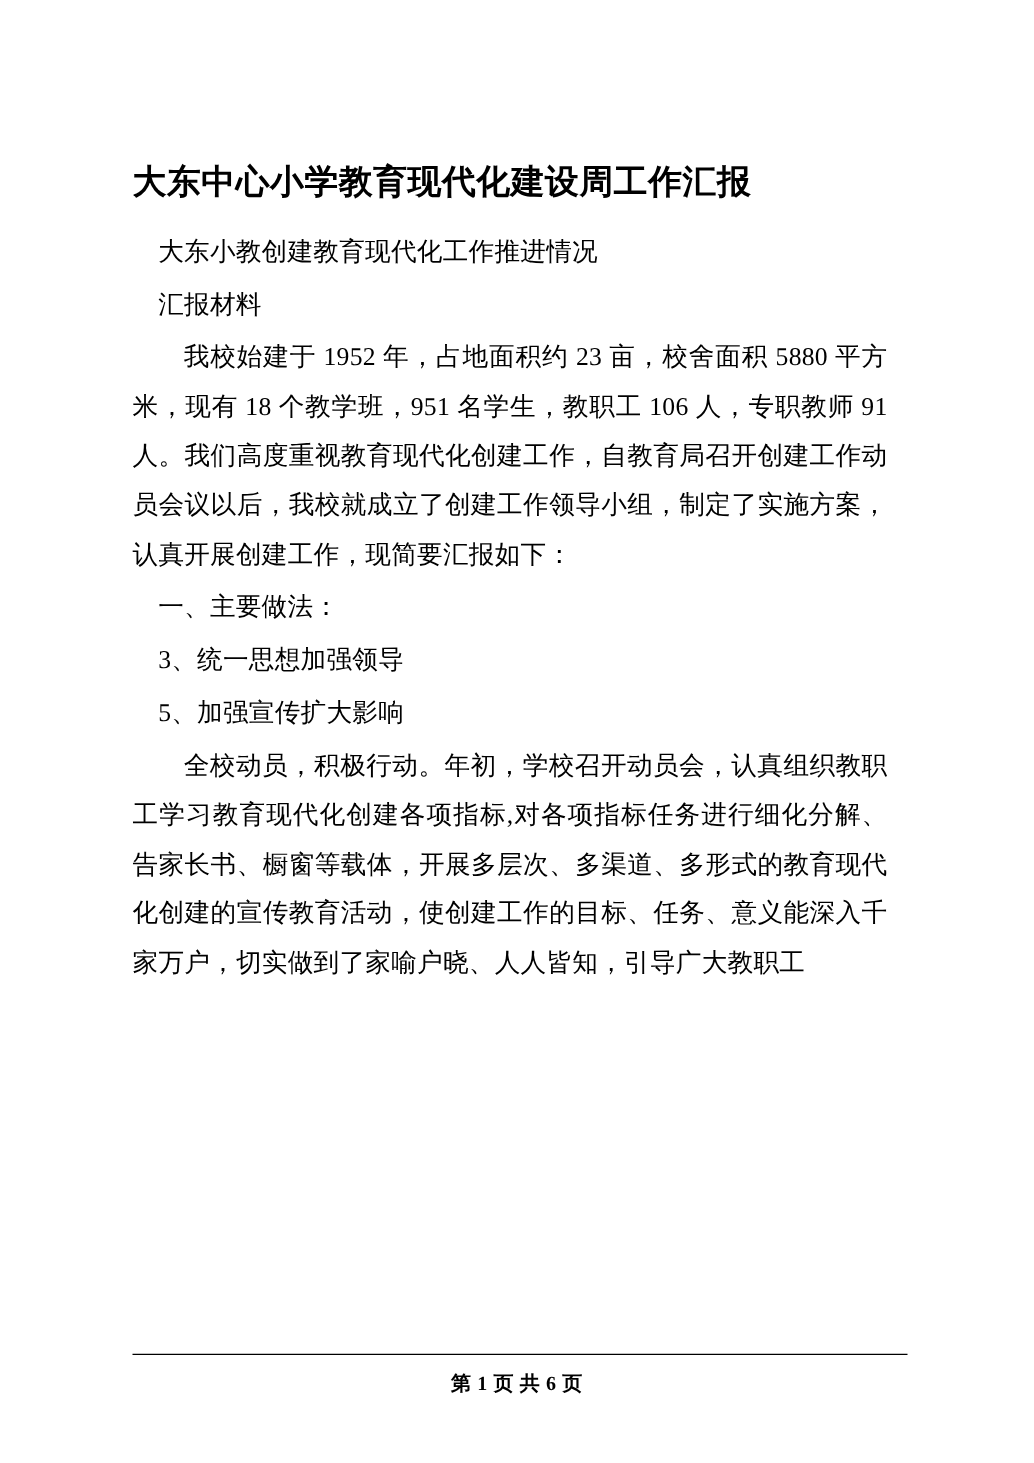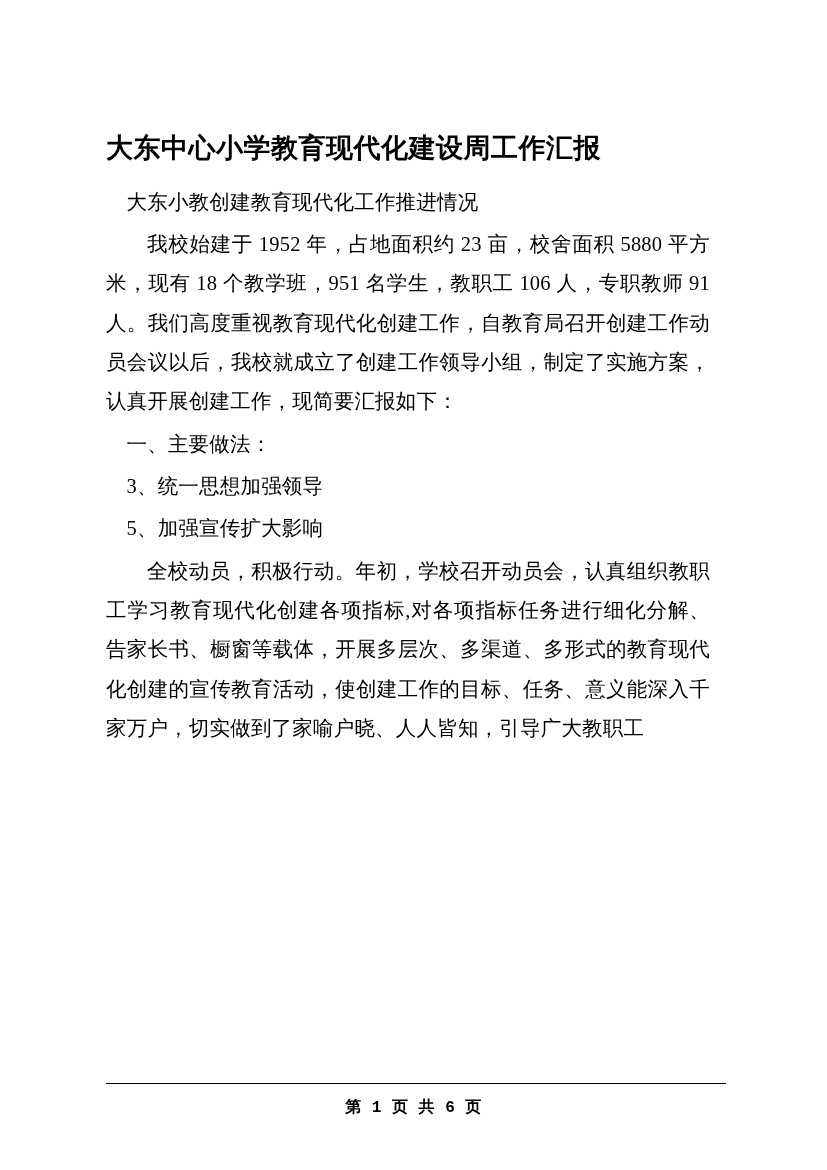--- a/index.html
+++ b/index.html
@@ -16,21 +16,21 @@
     font-family: "Liberation Serif", "DejaVu Serif", serif;
     overflow: hidden;
   }
   .content {
     position: absolute;
     left: 106px;
     top: 128px;
     width: 620px;
   }
   .doc-title {
-    font-family: Liberation Sans, sans-serif;
+    font-family: Liberation Mono, monospace;
     font-size: 27px;
     font-weight: bold;
     color: #000000;
     letter-spacing: 0.5px;
     line-height: 1.5;
     margin: 0 0 14px 0;
     white-space: nowrap;
   }
   .para {
     font-size: 20.5px;
@@ -55,37 +55,38 @@
     text-align: center;
   }
   .footer-rule {
     position: absolute;
     left: 106px;
     right: 101px;
     bottom: 86px;
     border-top: 1.6px solid #000000;
   }
   .footer-text {
-    font-family: Liberation Mono, monospace;
+    font-family: Liberation Serif, serif;
     font-size: 16px;
     font-weight: bold;
     color: #000000;
     letter-spacing: 0.5px;
   }
 </style>
 </head>
 <body>
 
 <div class="page">
 
   <div class="content">
 
     <h1 class="doc-title">大东中心小学教育现代化建设周工作汇报</h1>
 
     <p class="para indent-1">大东小教创建教育现代化工作推进情况</p>
+    <p class="para indent-1">汇报材料</p>
 
     <p class="para indent">我校始建于 1952 年，占地面积约 23 亩，校舍面积 5880 平方米，现有 18 个教学班，951 名学生，教职工 106 人，专职教师 91 人。我们高度重视教育现代化创建工作，自教育局召开创建工作动员会议以后，我校就成立了创建工作领导小组，制定了实施方案，认真开展创建工作，现简要汇报如下：</p>
     <p class="para indent-1">一、主要做法：</p>
     <p class="para indent-1">3、统一思想加强领导</p>
     <p class="para indent-1">5、加强宣传扩大影响</p>
     <p class="para indent">全校动员，积极行动。年初，学校召开动员会，认真组织教职工学习教育现代化创建各项指标,对各项指标任务进行细化分解、告家长书、橱窗等载体，开展多层次、多渠道、多形式的教育现代化创建的宣传教育活动，使创建工作的目标、任务、意义能深入千家万户，切实做到了家喻户晓、人人皆知，引导广大教职工</p>
 
   </div>
 
   <div class="footer-rule"></div>

